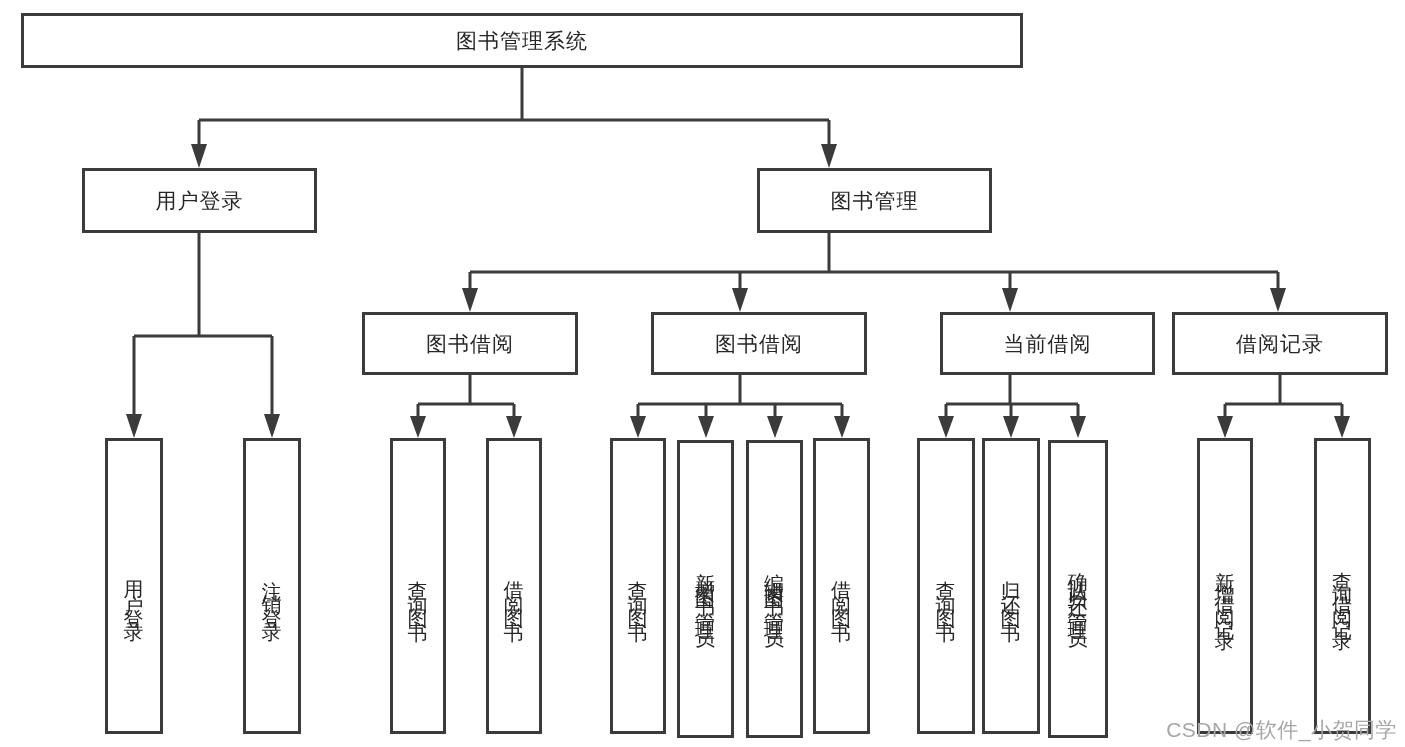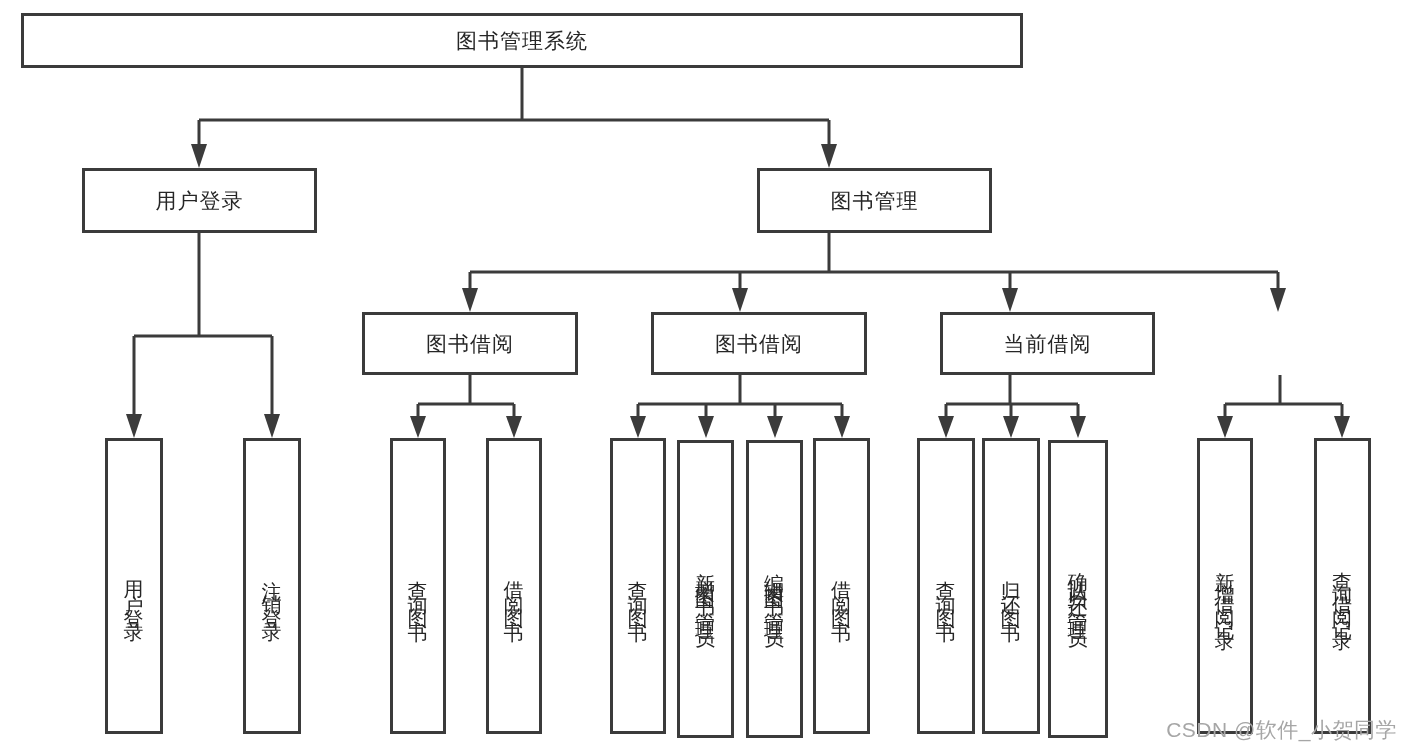--- a/index.html
+++ b/index.html
@@ -75,20 +75,21 @@
   </svg>
 
   <div class="node" style="left:21px; top:13px; width:1002px; height:55px;font-family:Liberation Serif, serif;">图书管理系统</div>
 
   <div class="node" style="left:82px; top:168px; width:235px; height:65px;">用户登录</div>
   <div class="node" style="left:712px; top:168px; width:235px; height:65px;margin-left:45px;">图书管理</div>
 
   <div class="node" style="left:362px; top:312px; width:216px; height:63px;">图书借阅</div>
   <div class="node" style="left:651px; top:312px; width:216px; height:63px;">图书借阅</div>
   <div class="node" style="left:902px; top:312px; width:215px; height:63px;margin-left:38px;">当前借阅</div>
+  <div class="node" style="left:1172px; top:312px; width:216px; height:63px;">借阅记录</div>
 
   <div class="vnode v4" style="left:105px; top:438px; width:58px; height:296px;">
     <span>用户登录</span>
   </div>
   <div class="vnode v4" style="left:243px; top:438px; width:58px; height:296px;">
     <span>注销登录</span>
   </div>
 
   <div class="vnode v4" style="left:390px; top:438px; width:56px; height:296px;">
     <span>查询图书</span>

